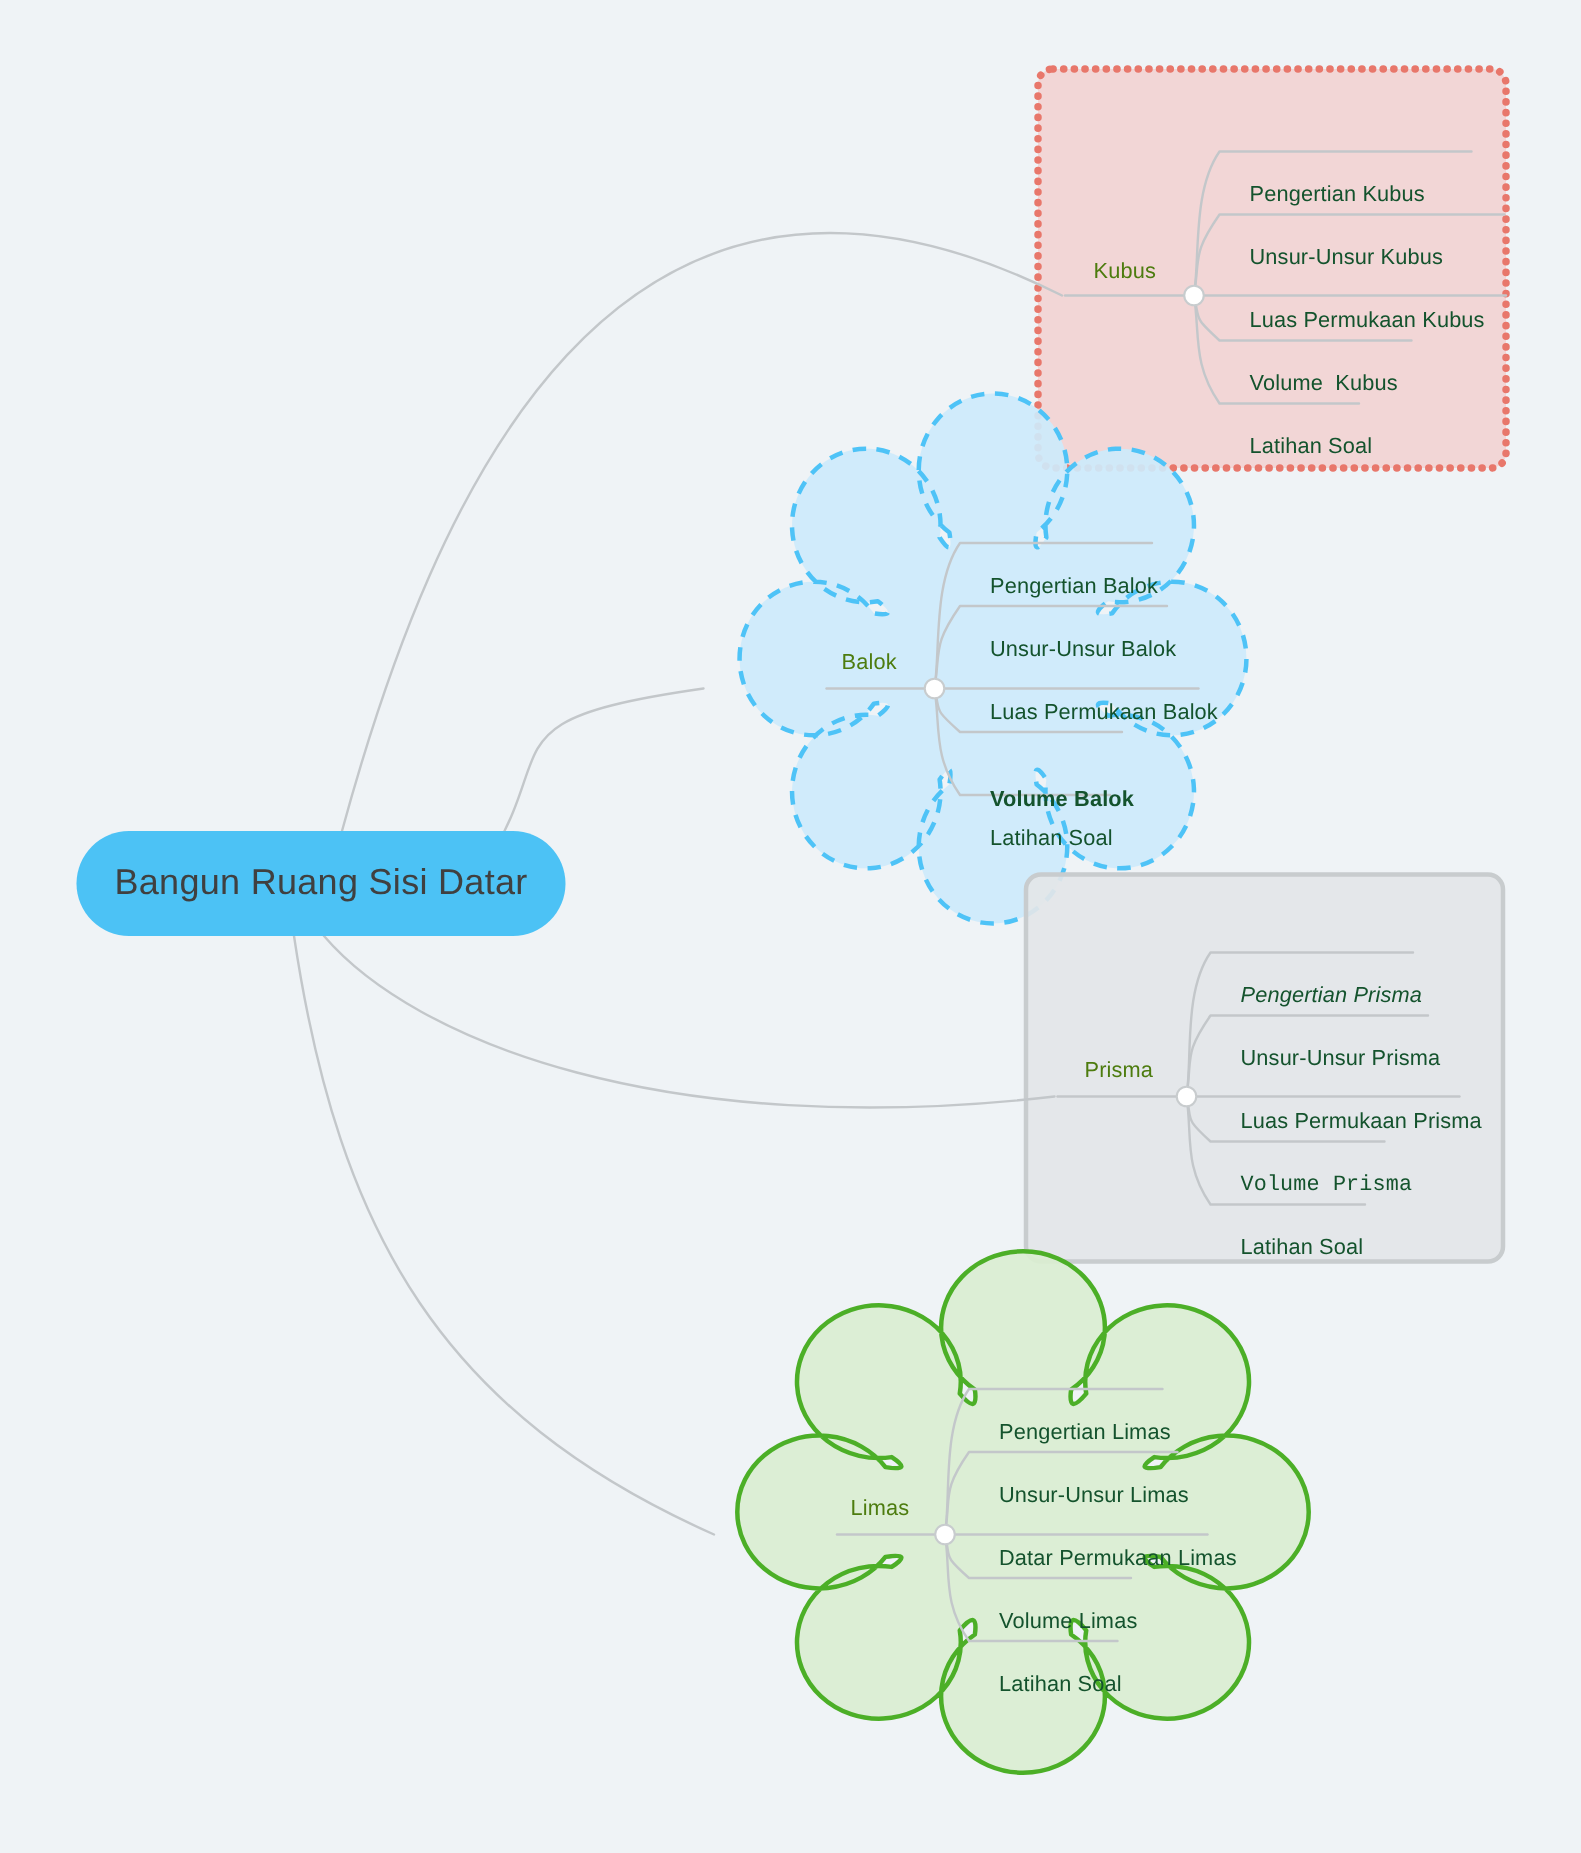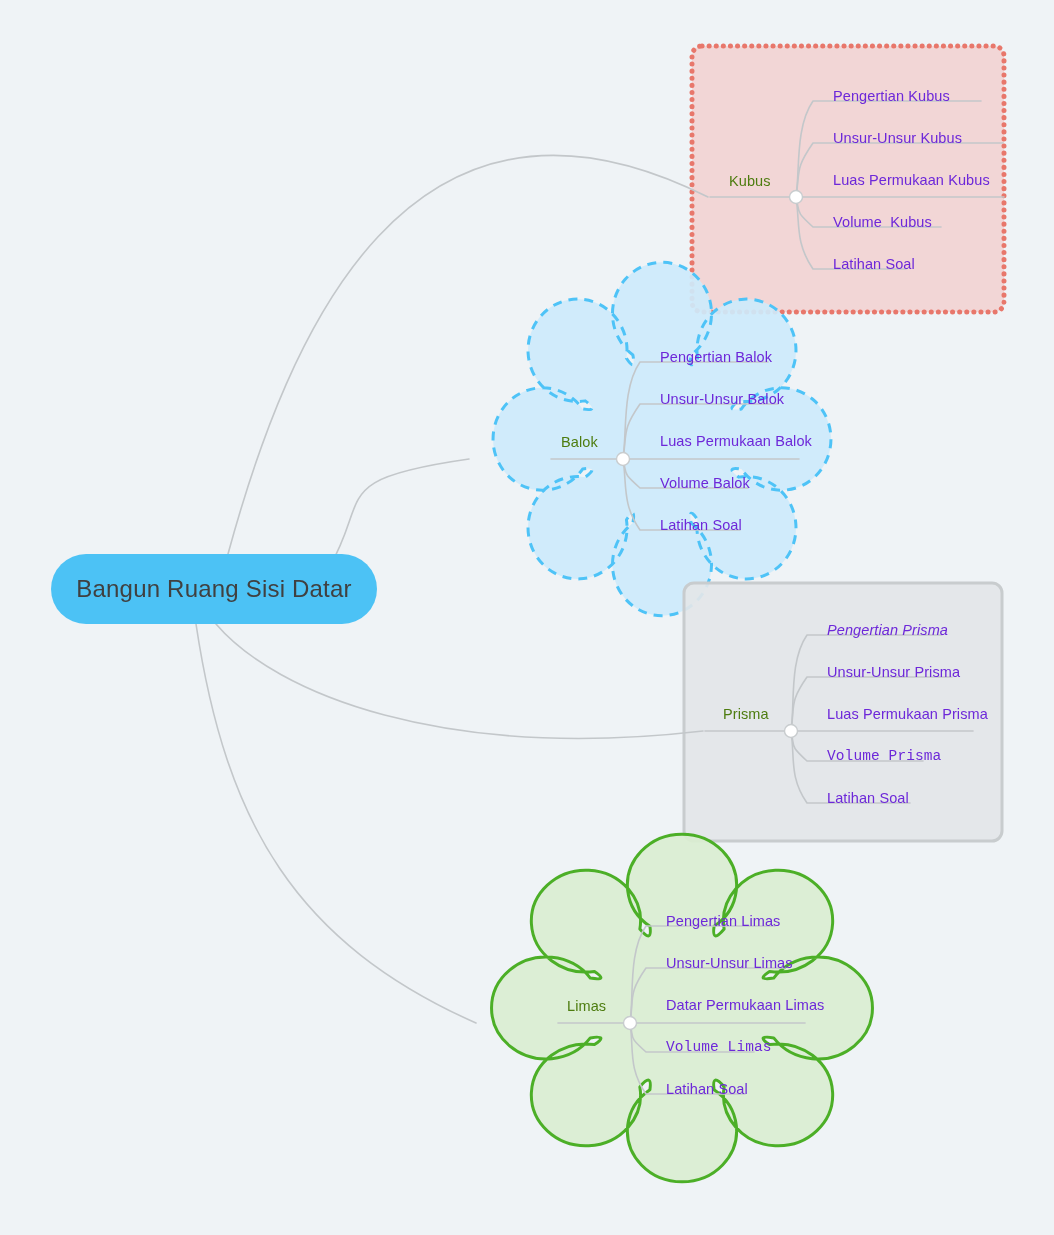--- a/index.html
+++ b/index.html
@@ -25,25 +25,26 @@
     left: 0; top: 0;
     width: 1054px;
     height: 1235px;
   }
   #svg-shapes, #svg-links, #svg-sub {
     position: absolute;
     left: 0; top: 0;
   }
   .txt {
     position: absolute;
-    color: #6d28d9;
+    color: #14532d;
     font-size: 14.5px;
     line-height: 1;
     white-space: pre;
     letter-spacing: 0.1px;
+    margin-top: 34px;
   }
   .branch-label {
     position: absolute;
     color: #4d7c0f;
     font-size: 14.5px;
     line-height: 1;
     white-space: pre;
     letter-spacing: 0.1px;
   }
   .central-node {
@@ -116,33 +117,33 @@
       <div class="branch-label" style="left: 729px; top: 174px;">Kubus</div>
       <div class="txt" style="left: 833px; top: 89px;">Pengertian Kubus</div>
       <div class="txt" style="left: 833px; top: 131px;">Unsur-Unsur Kubus</div>
       <div class="txt" style="left: 833px; top: 173px;">Luas Permukaan Kubus</div>
       <div class="txt" style="left: 833px; top: 215px;">Volume  Kubus</div>
       <div class="txt" style="left: 833px; top: 257px;">Latihan Soal</div>
       <div class="branch-label" style="left: 561px; top: 435px;">Balok</div>
       <div class="txt" style="left: 660px; top: 350px;">Pengertian Balok</div>
       <div class="txt" style="left: 660px; top: 392px;">Unsur-Unsur Balok</div>
       <div class="txt" style="left: 660px; top: 434px;">Luas Permukaan Balok</div>
-      <div class="txt" style="left: 660px; top: 476px;">Volume Balok</div>
+      <div class="txt" style="left: 660px; top: 492px; font-weight: bold;">Volume Balok</div>
       <div class="txt" style="left: 660px; top: 518px;">Latihan Soal</div>
       <div class="branch-label" style="left: 723px; top: 707px;">Prisma</div>
       <div class="txt" style="left: 827px; top: 623px; font-style: italic;">Pengertian Prisma</div>
       <div class="txt" style="left: 827px; top: 665px;">Unsur-Unsur Prisma</div>
       <div class="txt" style="left: 827px; top: 707px;">Luas Permukaan Prisma</div>
       <div class="txt" style="left: 827px; top: 749px; font-family: Liberation Mono, monospace;">Volume Prisma</div>
       <div class="txt" style="left: 827px; top: 791px;">Latihan Soal</div>
       <div class="branch-label" style="left: 567px; top: 999px;">Limas</div>
       <div class="txt" style="left: 666px; top: 914px;">Pengertian Limas</div>
       <div class="txt" style="left: 666px; top: 956px;">Unsur-Unsur Limas</div>
       <div class="txt" style="left: 666px; top: 998px;">Datar Permukaan Limas</div>
-      <div class="txt" style="left: 666px; top: 1040px; font-family: Liberation Mono, monospace;">Volume Limas</div>
+      <div class="txt" style="left: 666px; top: 1040px;">Volume Limas</div>
       <div class="txt" style="left: 666px; top: 1082px;">Latihan Soal</div>
     </div>
 
   <div class="central-node">
     <span>Bangun Ruang Sisi Datar</span>
   </div>
 
 </div>
 
 </body></html>

